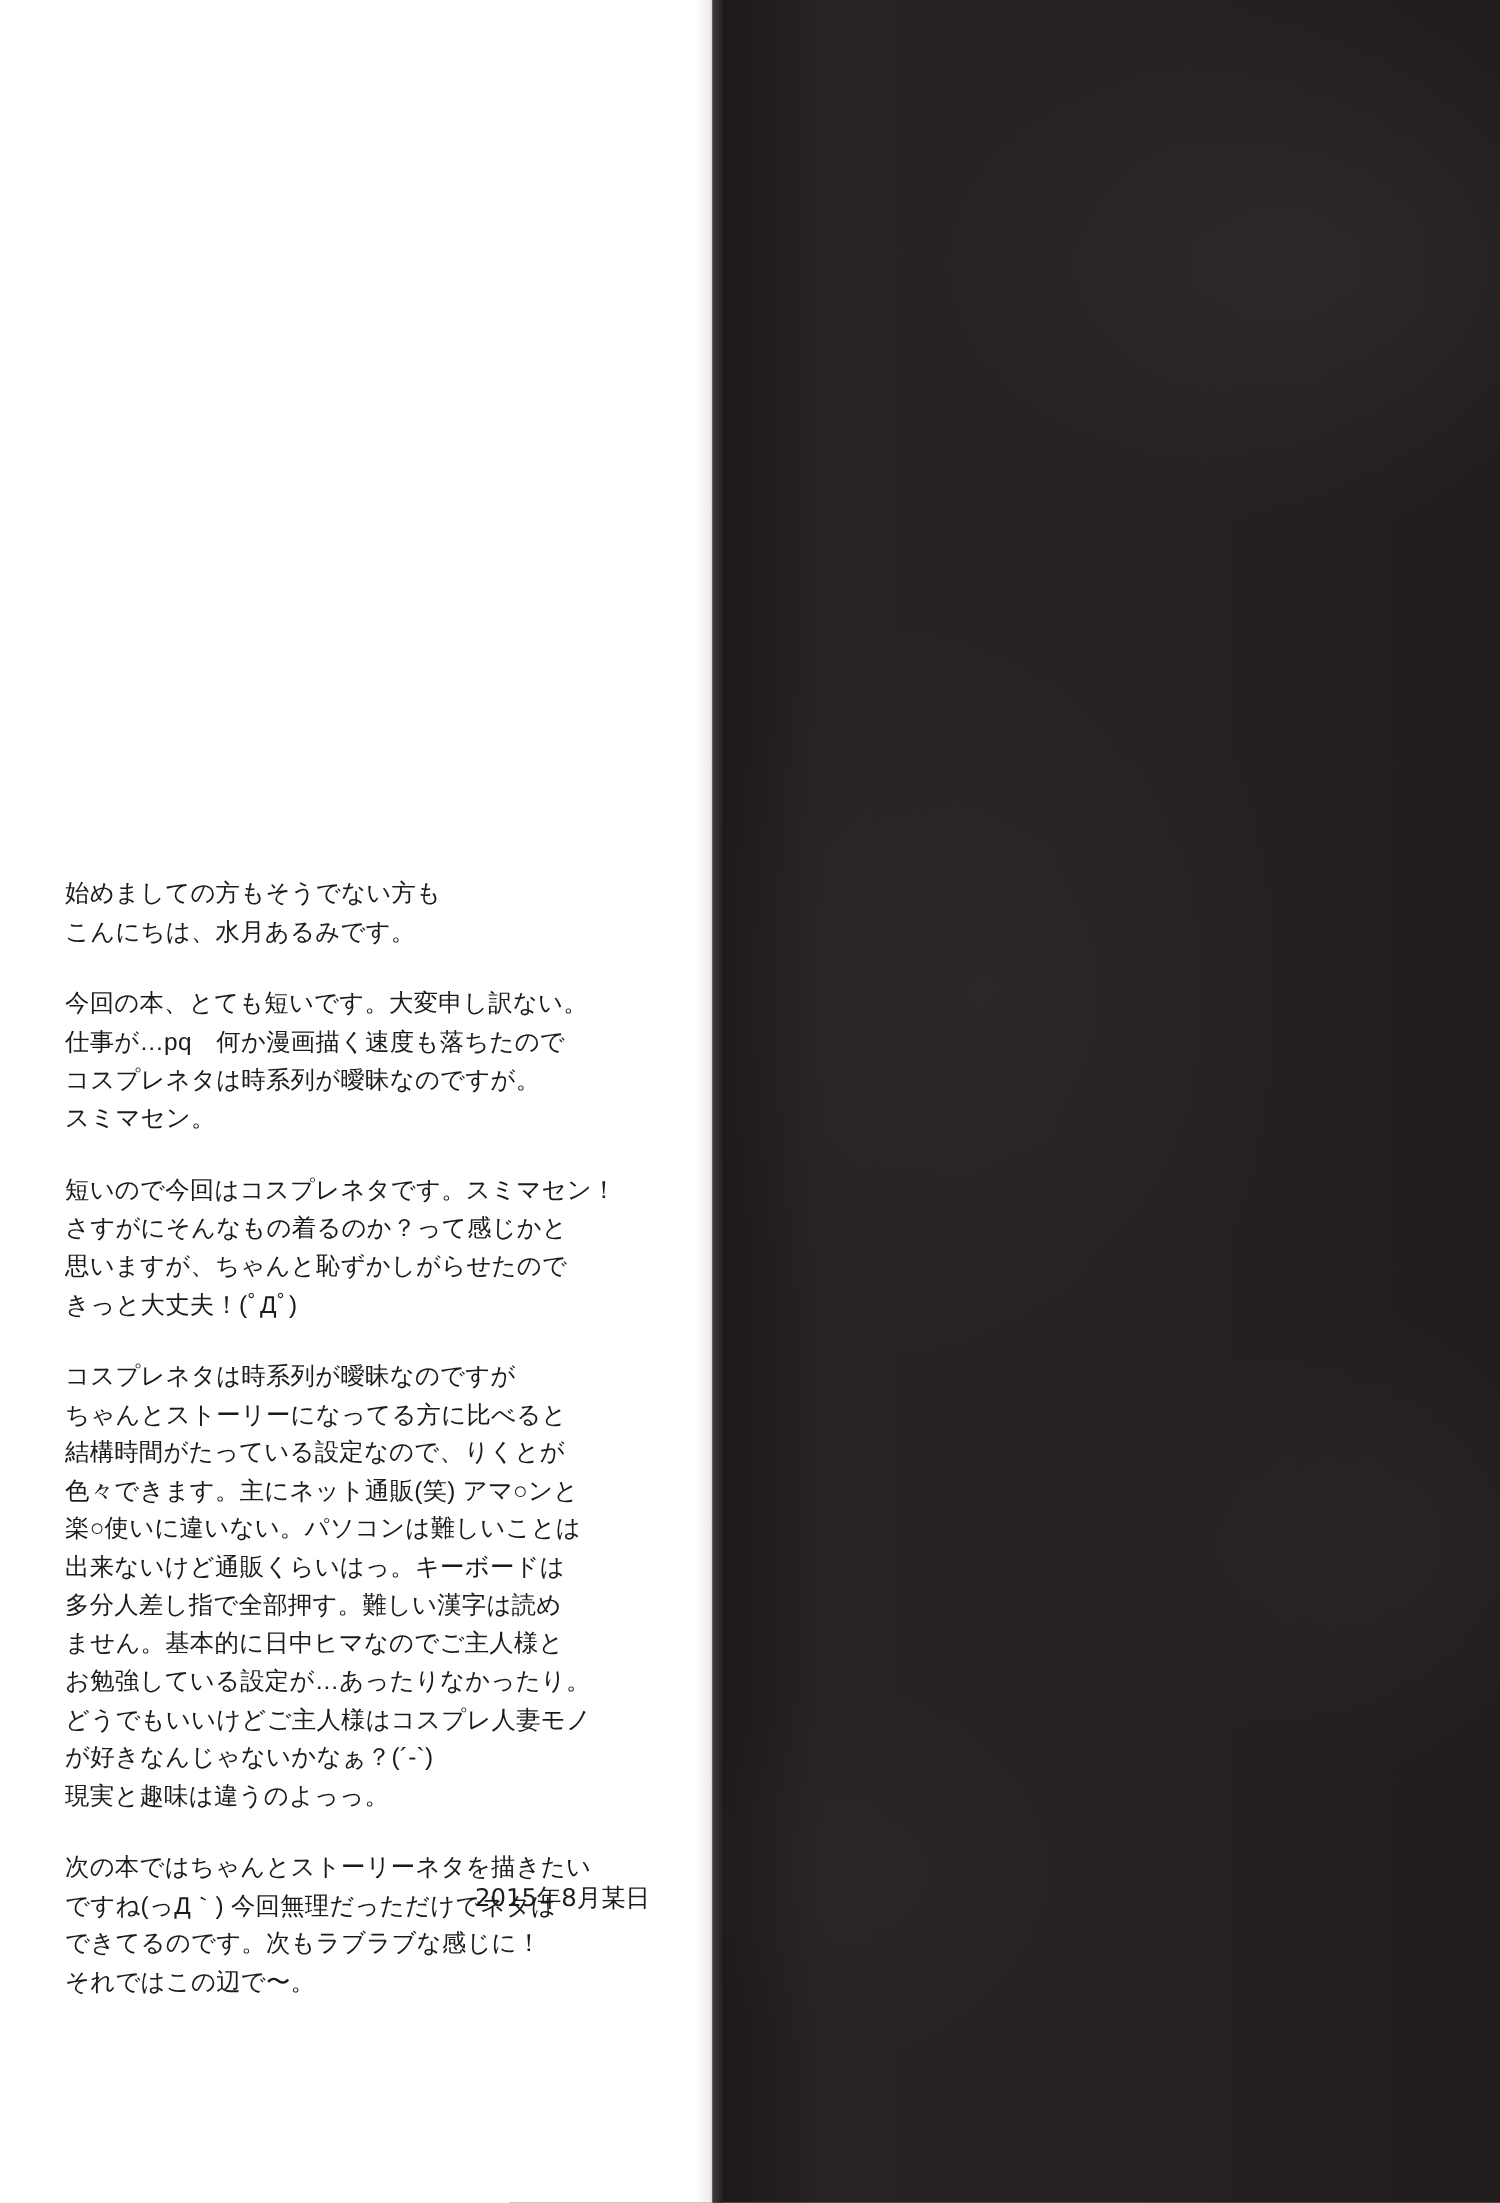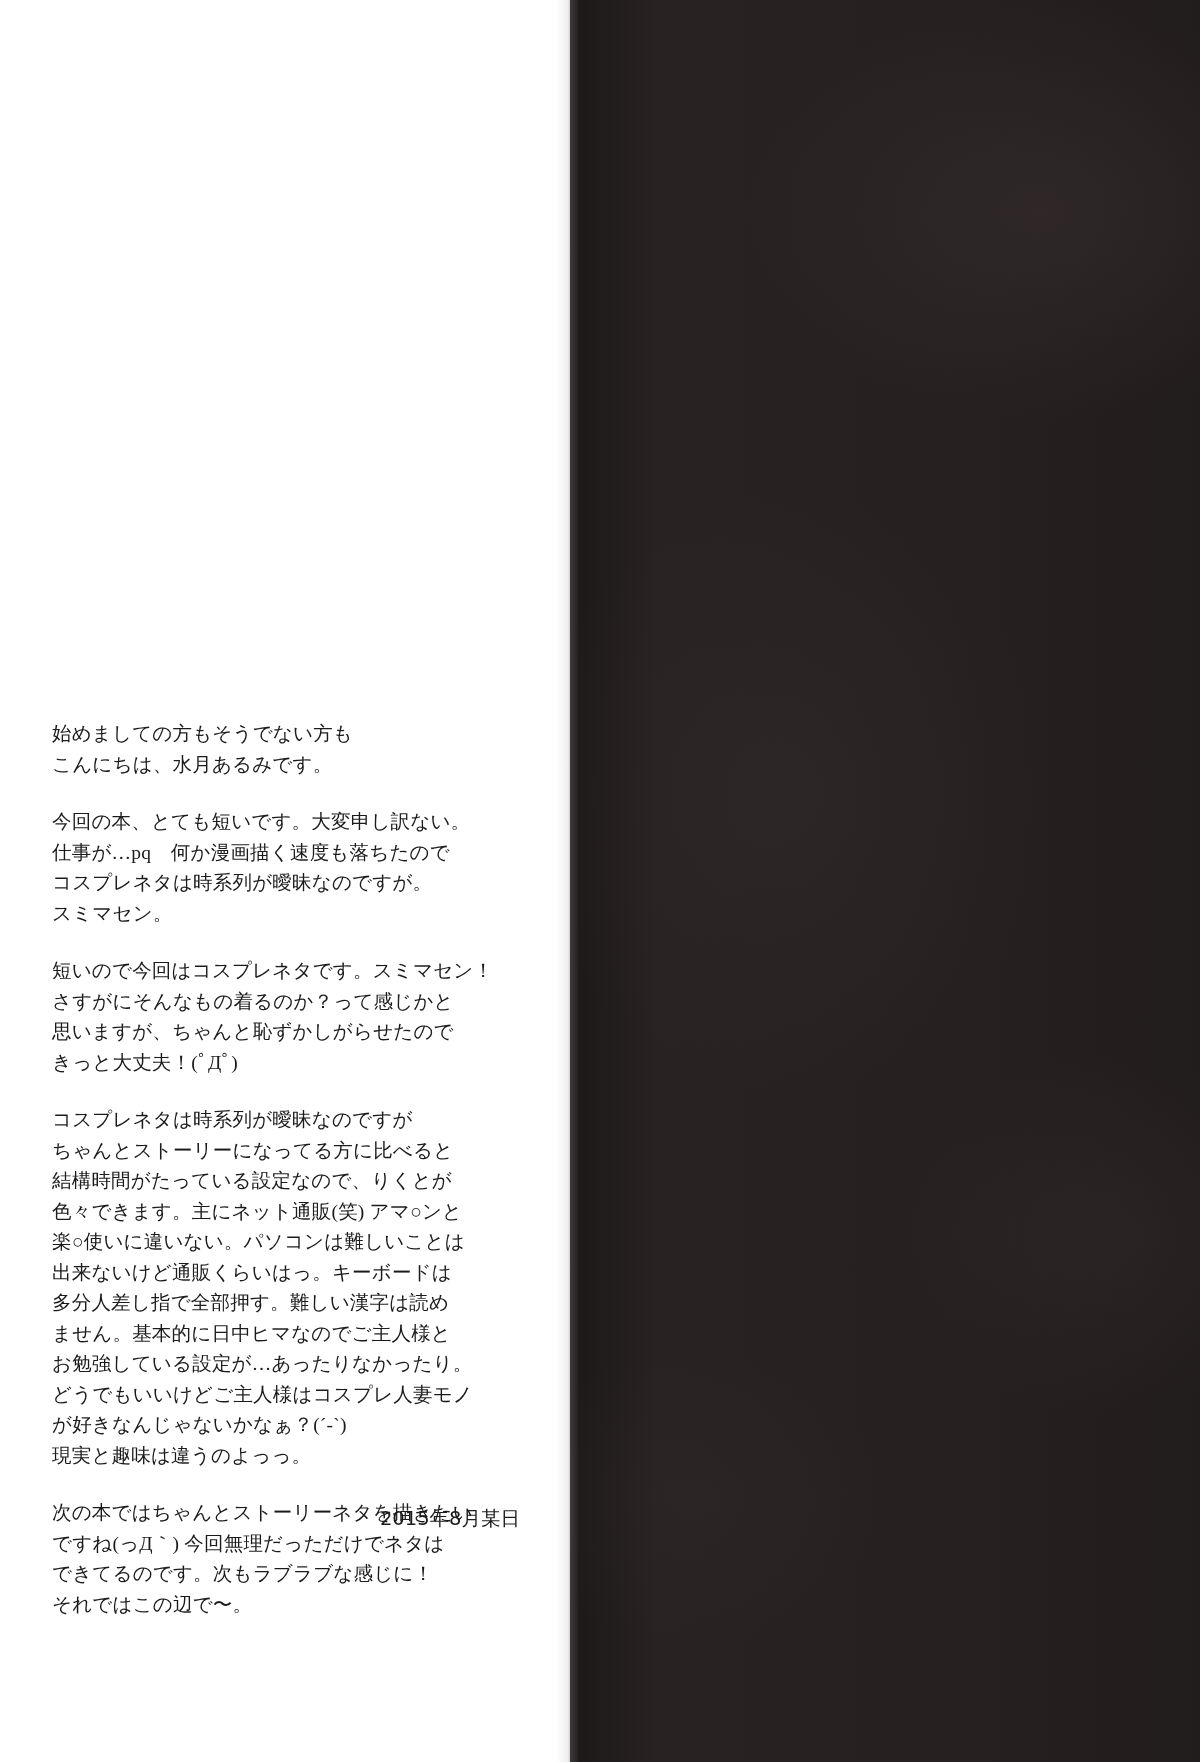--- a/index.html
+++ b/index.html
@@ -45,22 +45,21 @@
   }
   #afterword {
     position: absolute;
     left: 52px;
     top: 700px;
     width: 490px;
     color: #1c1a1a;
     font-size: 19.5px;
     line-height: 30.5px;
     letter-spacing: 0.2px;
-    font-family: Liberation Serif, serif;
-    margin-top: 19px;
+    font-family: Liberation Sans, sans-serif;
   }
   .para {
     margin: 0 0 27px 0;
     white-space: pre-line;
   }
   .para:last-of-type {
     margin-bottom: 0;
   }
   #date-line {
     position: absolute;

